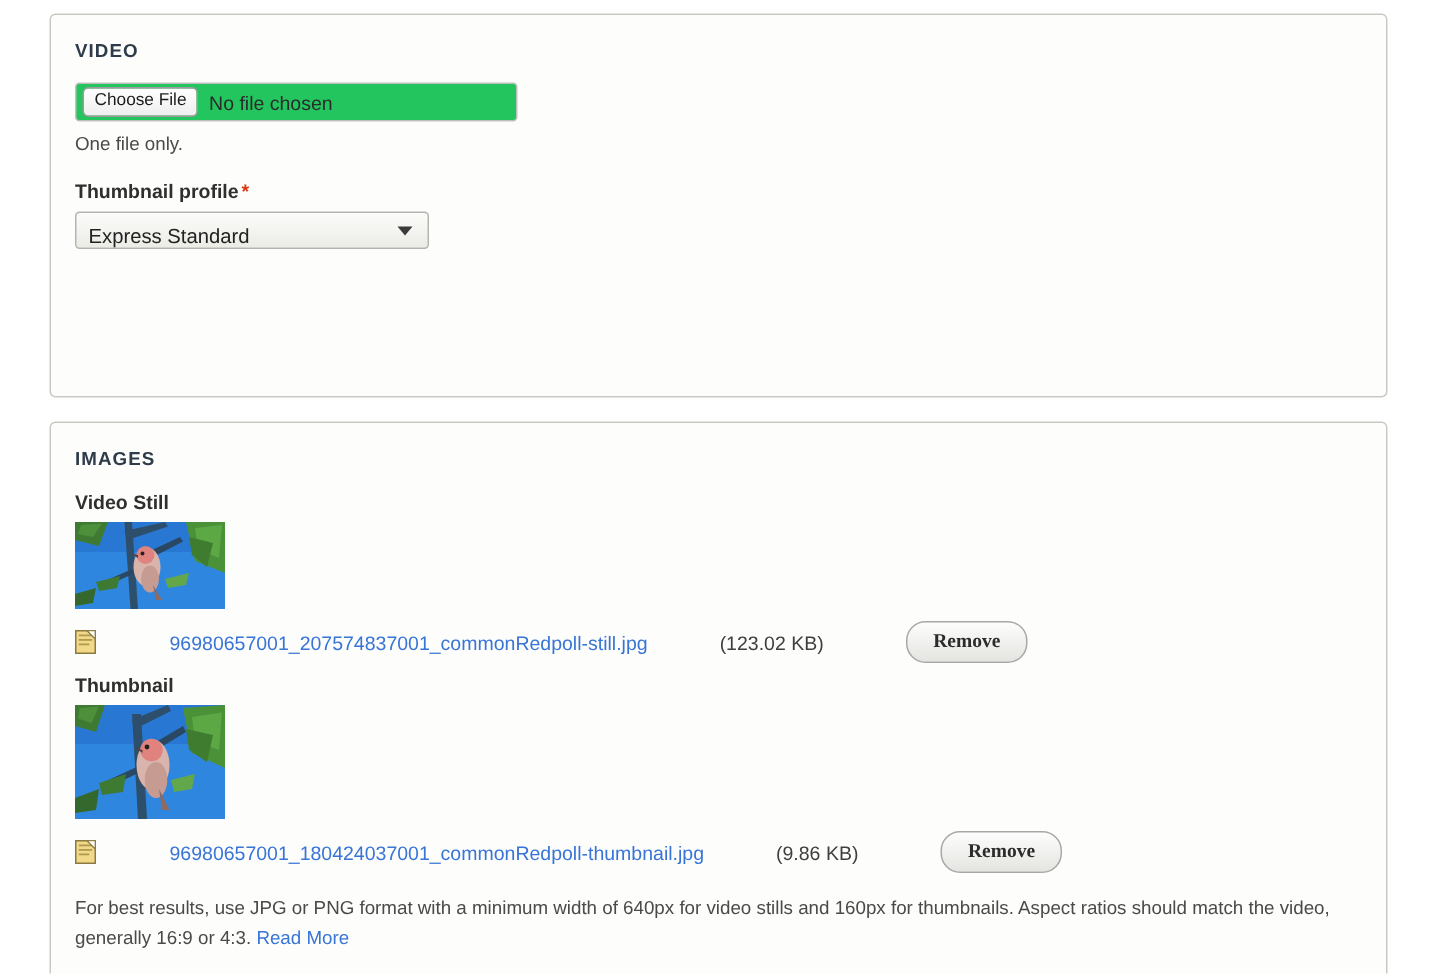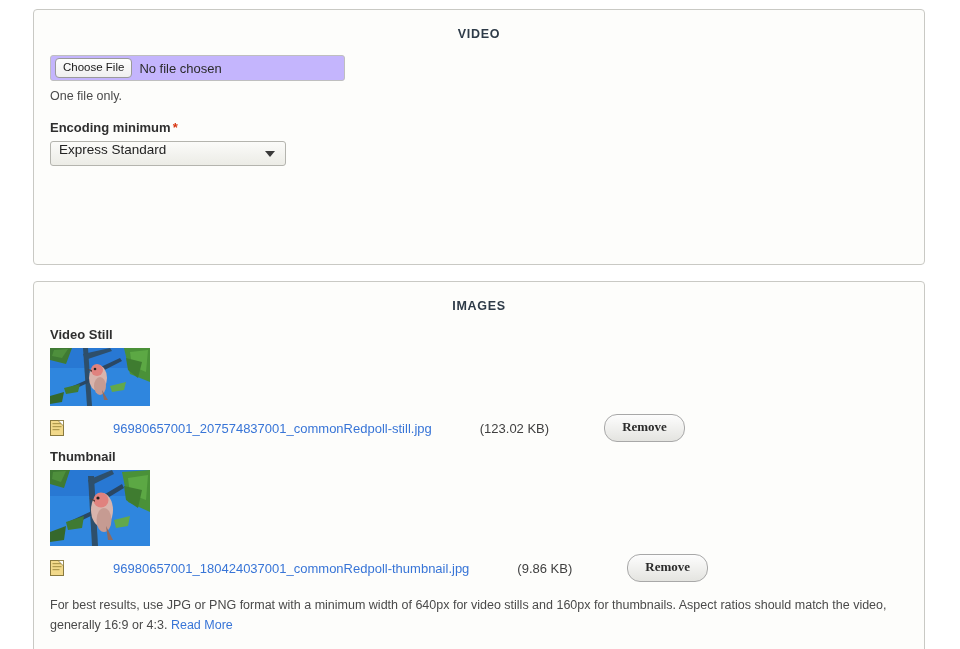--- a/index.html
+++ b/index.html
@@ -37,21 +37,20 @@
   }
   #panel-video { top: 9px; height: 256px; }
   #panel-images { top: 281px; height: 379px; }
 
   .section-title {
     font-size: 12.5px;
     font-weight: bold;
     letter-spacing: 0.7px;
     color: #2e3b48;
     margin: 3px 0 14px 0;
-    text-align: center;
   }
 
   .field-label {
     font-size: 13px;
     font-weight: bold;
     color: #2f2f2f;
     margin-bottom: 6px;
   }
   .req-star {
     color: #d8340f;
@@ -59,21 +58,21 @@
     font-size: 13px;
     margin-left: 2px;
   }
 
   
   .file-input {
     width: 295px;
     height: 26px;
     border: 1px solid #bfbfbf;
     border-radius: 3px;
-    background: #c4b5fd;
+    background: #22c55e;
     display: flex;
     align-items: center;
     box-sizing: border-box;
     padding: 0 4px;
   }
   .choose-file-btn {
     border: 1px solid #9a9a9a;
     border-radius: 4px;
     background: linear-gradient(#fefefe, #efefef);
     font-family: "Liberation Sans", sans-serif;
@@ -106,21 +105,21 @@
   
   .select-box {
     position: relative;
     width: 236px;
     height: 25px;
     border: 1px solid #b4b4ae;
     border-radius: 3px;
     background: linear-gradient(#fbfbf9, #ecece6);
     box-sizing: border-box;
     display: flex;
-    align-items: flex-start;
+    align-items: flex-end;
     padding-left: 8px;
   }
   .select-value {
     font-size: 13.5px;
     color: #222;
   }
   .select-arrow {
     position: absolute;
     right: 10px;
     top: 50%;
@@ -209,21 +208,21 @@
     <div class="file-input">
       <span class="choose-file-btn">Choose File</span>
       <span class="file-name">No file chosen</span>
     </div>
 
     <div class="desc">
       <div class="desc-line">One file only.</div>
     </div>
 
     <div class="field-label" style="margin-top:14px;">
-      <span>Encoding minimum</span><span class="req-star">*</span>
+      <span>Thumbnail profile</span><span class="req-star">*</span>
     </div>
 
     <div class="select-box">
       <span class="select-value">Express Standard</span>
       <span class="select-arrow"></span>
     </div>
 
   </div>
 
   <div class="panel" id="panel-images">

